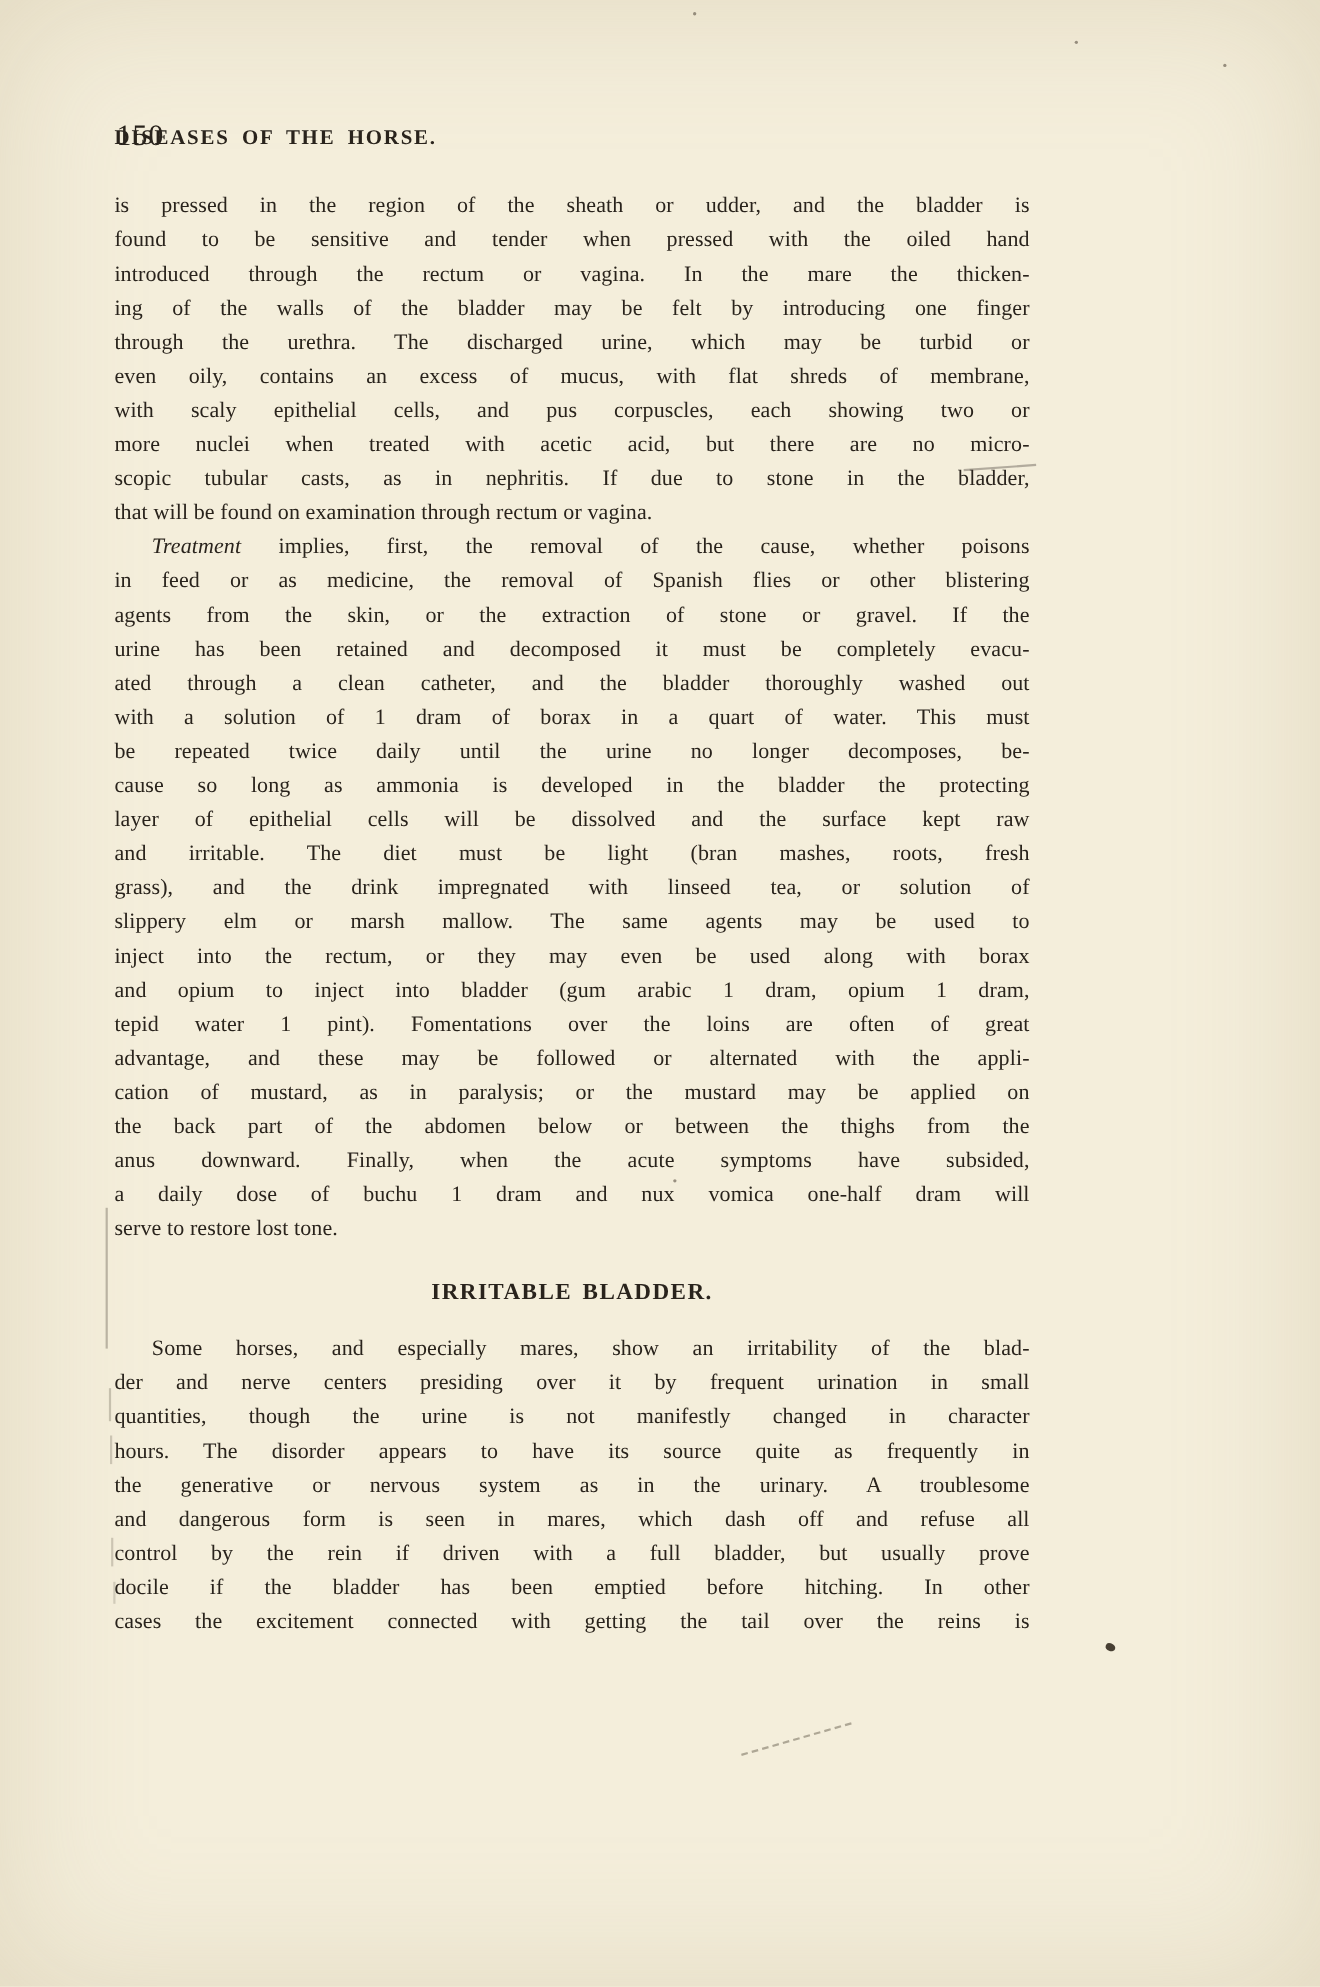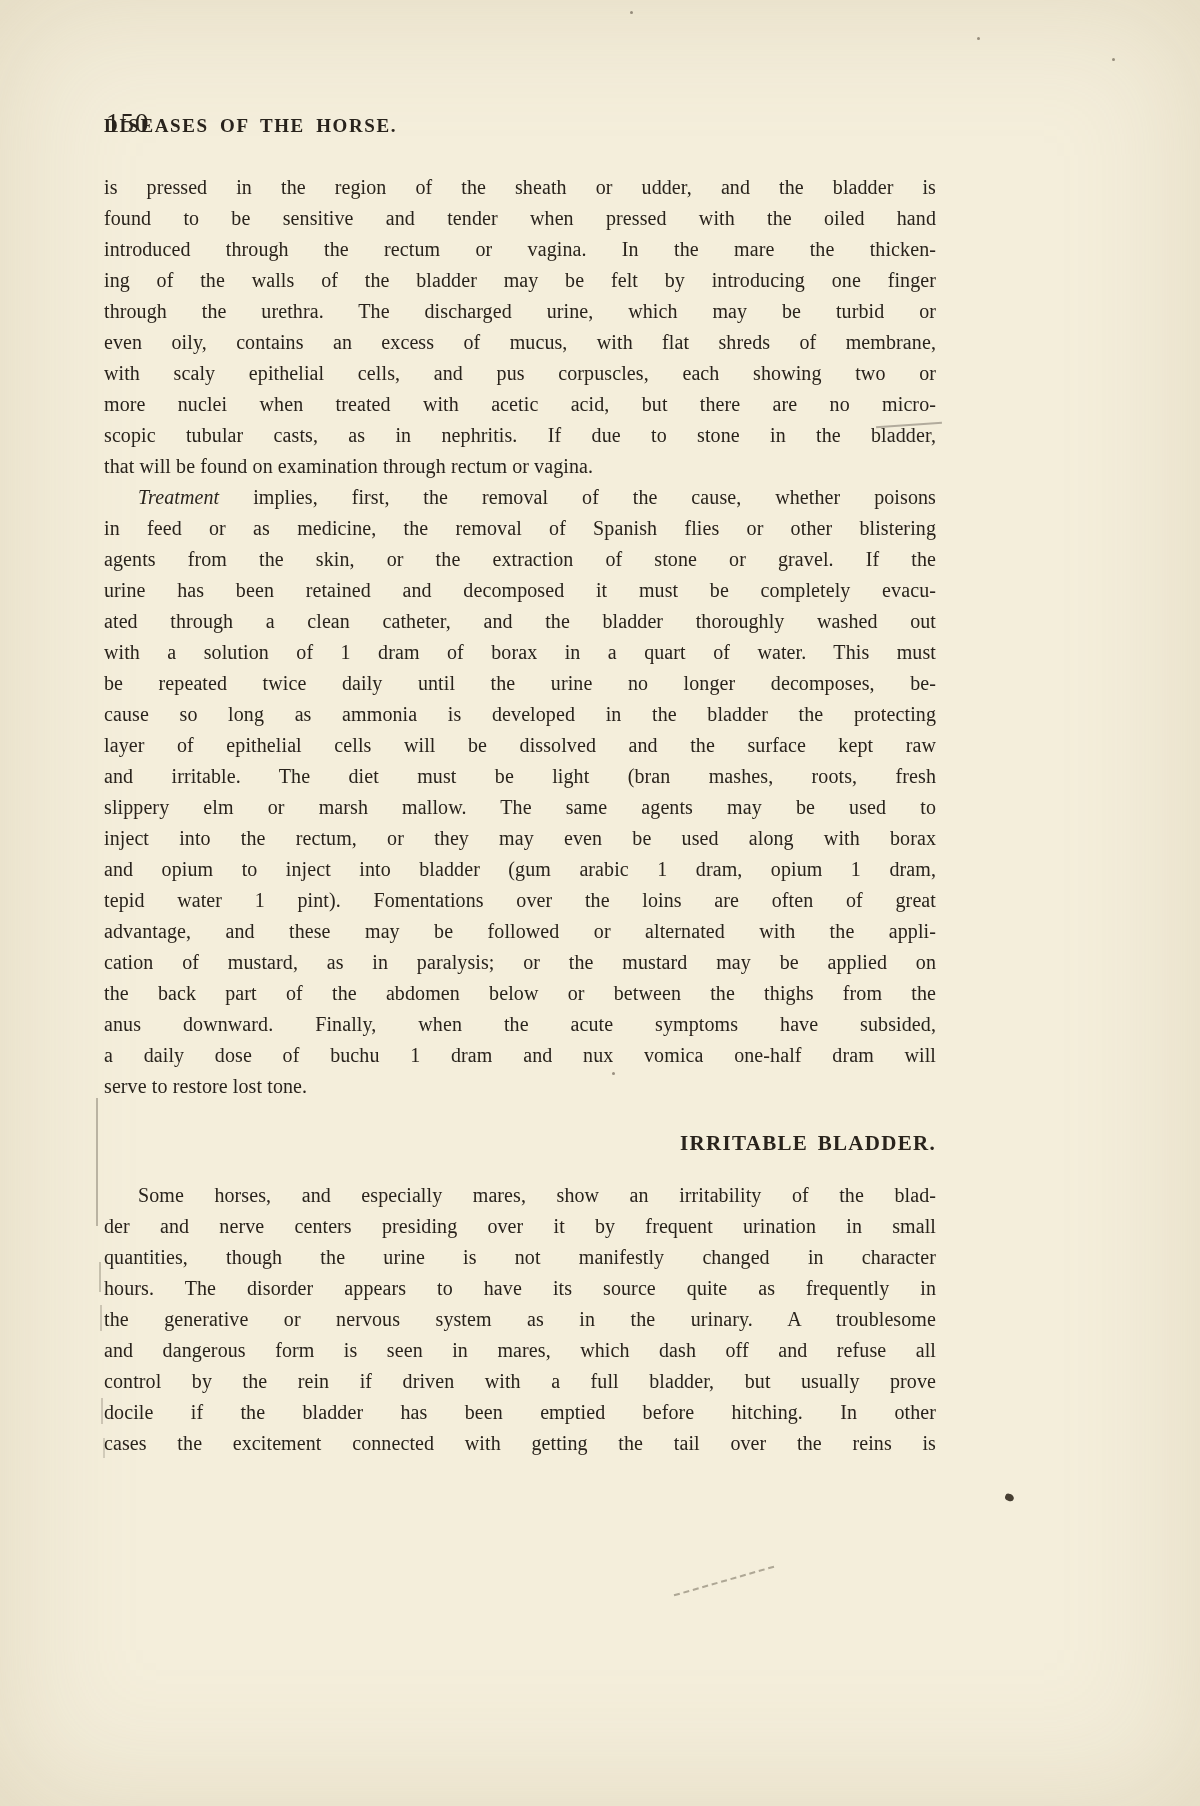--- a/index.html
+++ b/index.html
@@ -33,21 +33,21 @@
     font-size: 20px;
     line-height: 31px;
     text-align: justify;
     text-align-last: justify;
     letter-spacing: 0.1px;
   }
   .line.last { text-align-last: left; }
   .line.indent { text-indent: 34px; }
   .italic { font-style: italic; }
   .section-heading {
-    text-align: right;
+    text-align: center;
     font-size: 21px;
     font-weight: bold;
     letter-spacing: 1.3px;
     word-spacing: 3px;
     margin-top: 29px;
     margin-bottom: 24px;
   }
   .artifact { position: absolute; pointer-events: none; }
   .stroke { background: rgba(84,75,62,0.35); width: 2px; }
   .speck { background: rgba(90,80,66,0.6); width: 3px; height: 3px; border-radius: 50%; }
@@ -82,20 +82,21 @@
       <div>
           <div class="line">in feed or as medicine, the removal of Spanish flies or other blistering</div>
           <div class="line">agents from the skin, or the extraction of stone or gravel. If the</div>
           <div class="line">urine has been retained and decomposed it must be completely evacu-</div>
           <div class="line">ated through a clean catheter, and the bladder thoroughly washed out</div>
           <div class="line">with a solution of 1 dram of borax in a quart of water. This must</div>
           <div class="line">be repeated twice daily until the urine no longer decomposes, be-</div>
           <div class="line">cause so long as ammonia is developed in the bladder the protecting</div>
           <div class="line">layer of epithelial cells will be dissolved and the surface kept raw</div>
           <div class="line">and irritable. The diet must be light (bran mashes, roots, fresh</div>
+          <div class="line">grass), and the drink impregnated with linseed tea, or solution of</div>
           <div class="line">slippery elm or marsh mallow. The same agents may be used to</div>
           <div class="line">inject into the rectum, or they may even be used along with borax</div>
           <div class="line">and opium to inject into bladder (gum arabic 1 dram, opium 1 dram,</div>
           <div class="line">tepid water 1 pint). Fomentations over the loins are often of great</div>
           <div class="line">advantage, and these may be followed or alternated with the appli-</div>
           <div class="line">cation of mustard, as in paralysis; or the mustard may be applied on</div>
           <div class="line">the back part of the abdomen below or between the thighs from the</div>
           <div class="line">anus downward. Finally, when the acute symptoms have subsided,</div>
           <div class="line">a daily dose of buchu 1 dram and nux vomica one-half dram will</div>
           <div class="line last">serve to restore lost tone.</div>

